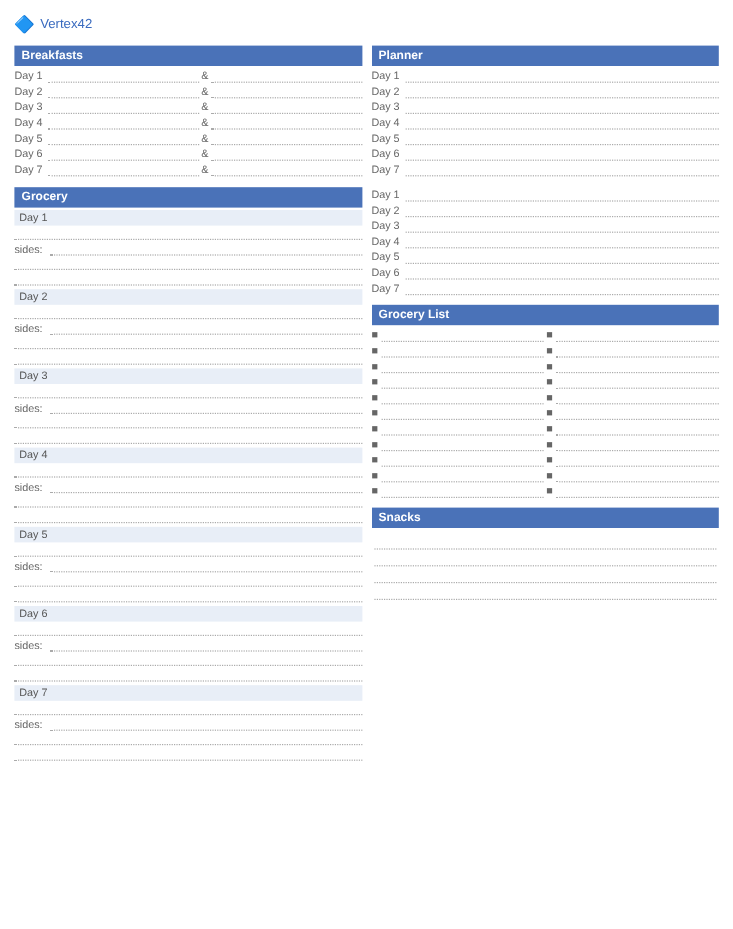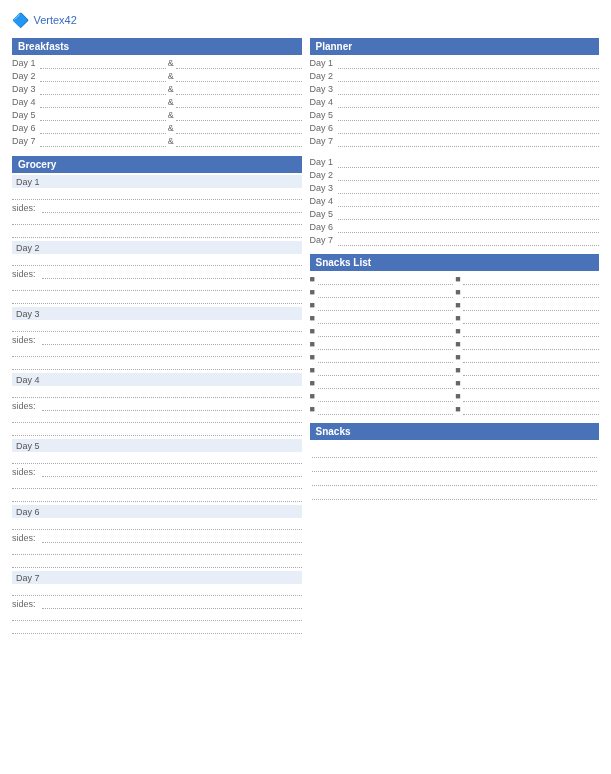--- a/index.html
+++ b/index.html
@@ -309,21 +309,21 @@
       <div style="flex:1;border-bottom:1px dotted #aaa;height:12px;"></div>
     </div>
           <div style="display: flex; align-items: center; margin-bottom: 1px;">
       <span style="color:#666;font-size:9px;min-width:28px;flex-shrink:0;">Day 7</span>
       <div style="flex:1;border-bottom:1px dotted #aaa;height:12px;"></div>
     </div>
         </div>
     </div>
 
     <div class="grocery-section">
-      <div class="section-header">Snacks List</div>
+      <div class="section-header">Grocery List</div>
       <div id="grocery-rows">
           <div style="display: flex; align-items: center; margin-bottom: 1px; gap: 2px;">
       <div class="grocery-col" style="flex:1;display:flex;align-items:center;">
         <span style="color:#666;font-size:9px;min-width:8px;">■</span>
         <div style="flex:1;border-bottom:1px dotted #aaa;height:12px;"></div>
       </div>
       <div class="grocery-col" style="flex:1;display:flex;align-items:center;">
         <span style="color:#666;font-size:9px;min-width:8px;">■</span>
         <div style="flex:1;border-bottom:1px dotted #aaa;height:12px;"></div>
       </div>

